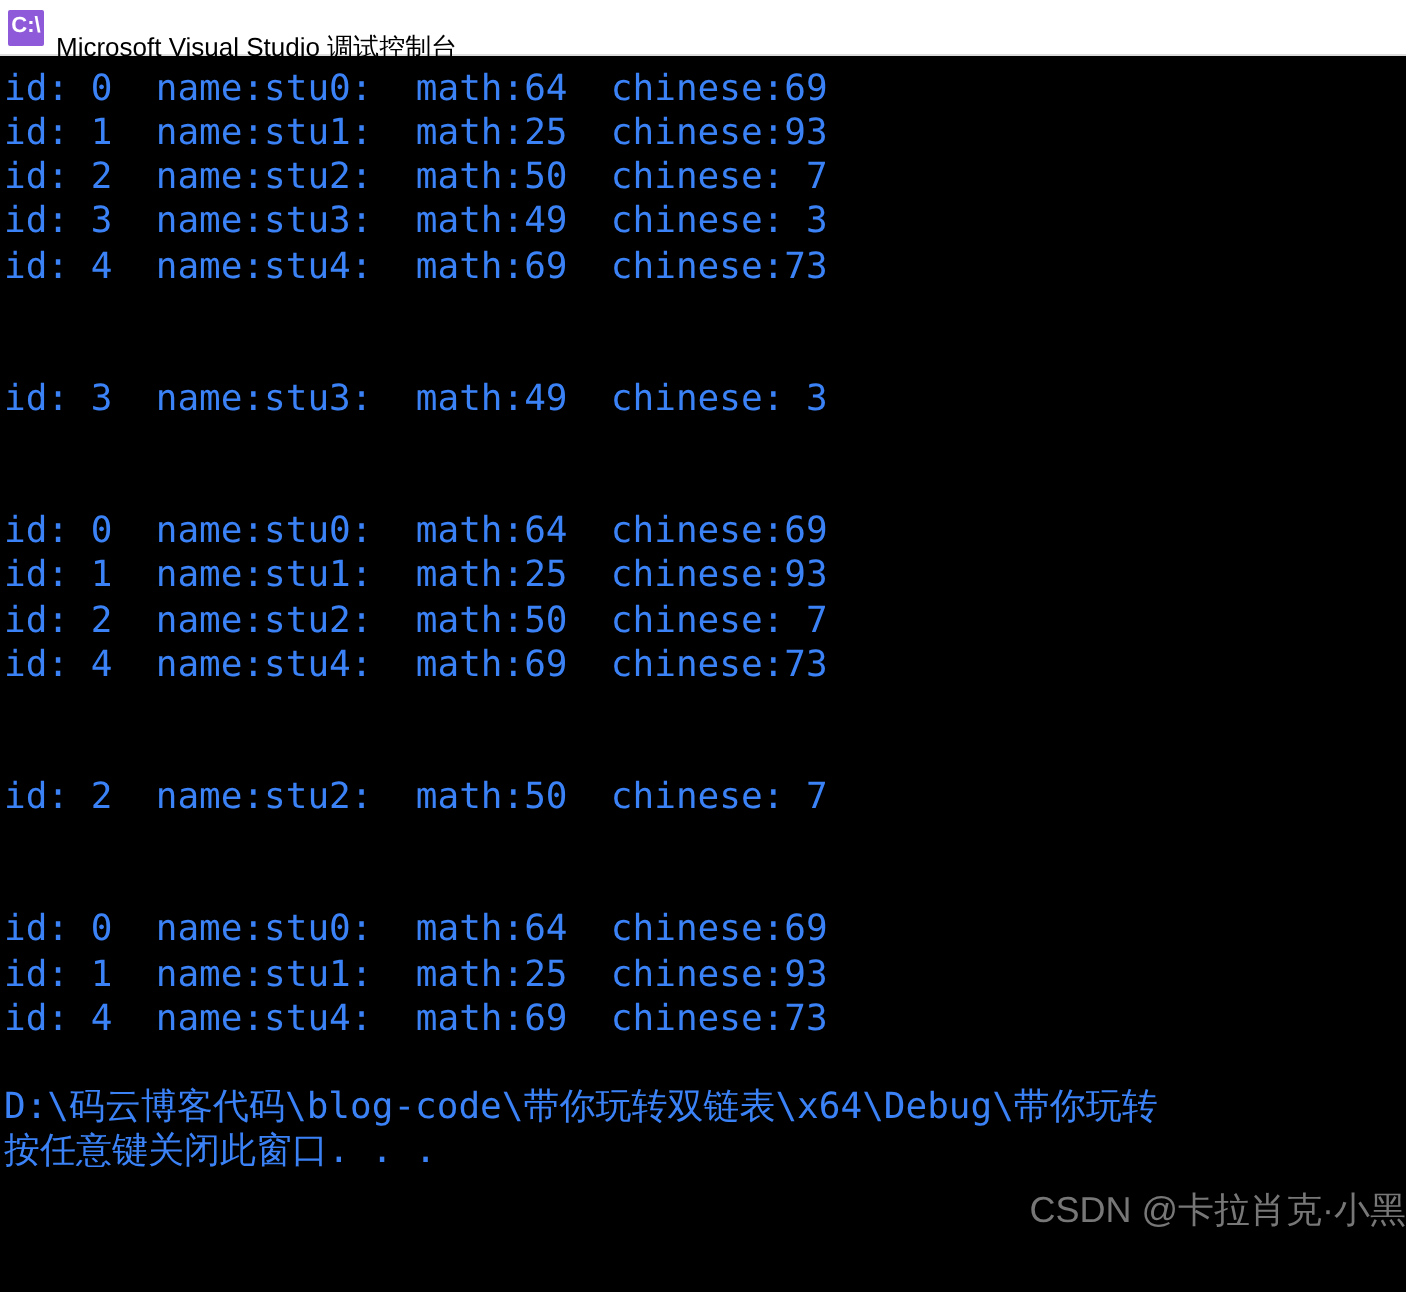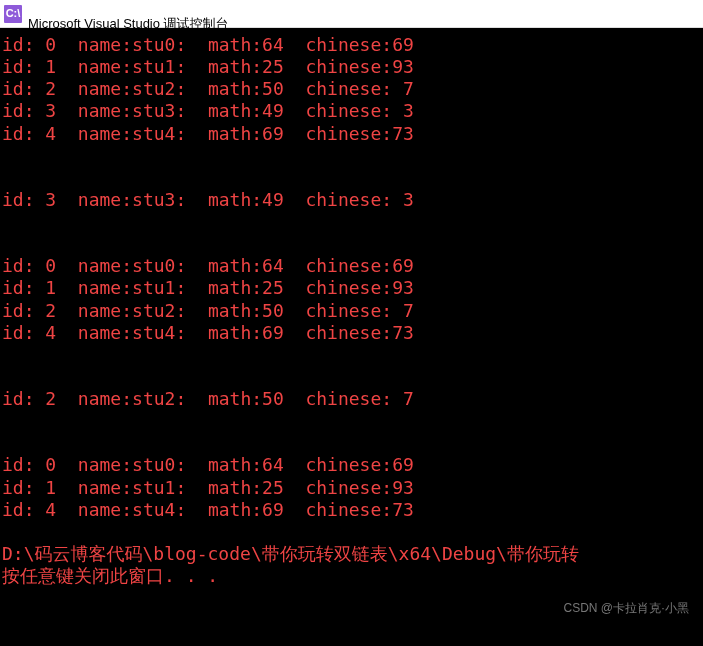--- a/index.html
+++ b/index.html
@@ -35,32 +35,32 @@
       border-radius: 1px;
     }
     .title-text {
       color: #000;
       font-family: "Microsoft YaHei", sans-serif;
       font-size: 13px;
       margin-top: 20px;
     }
     .console {
       background: #000;
-      color: #ef4444;
+      color: #3b82f6;
       padding: 6px 2px 2px 2px;
       white-space: pre;
       letter-spacing: 0;
     }
     .watermark {
       position: absolute;
-      right: 14px;
+      right: 0;
       bottom: 30px;
       color: #777;
       font-family: "Microsoft YaHei", sans-serif;
-      font-size: 12px;
+      font-size: 18px;
       pointer-events: none;
     }
   </style>
 </head>
 <body>
 
 <div class="titlebar">
   <div class="app-icon">C:\</div>
   <div class="title-text">Microsoft Visual Studio 调试控制台</div>
 </div>

